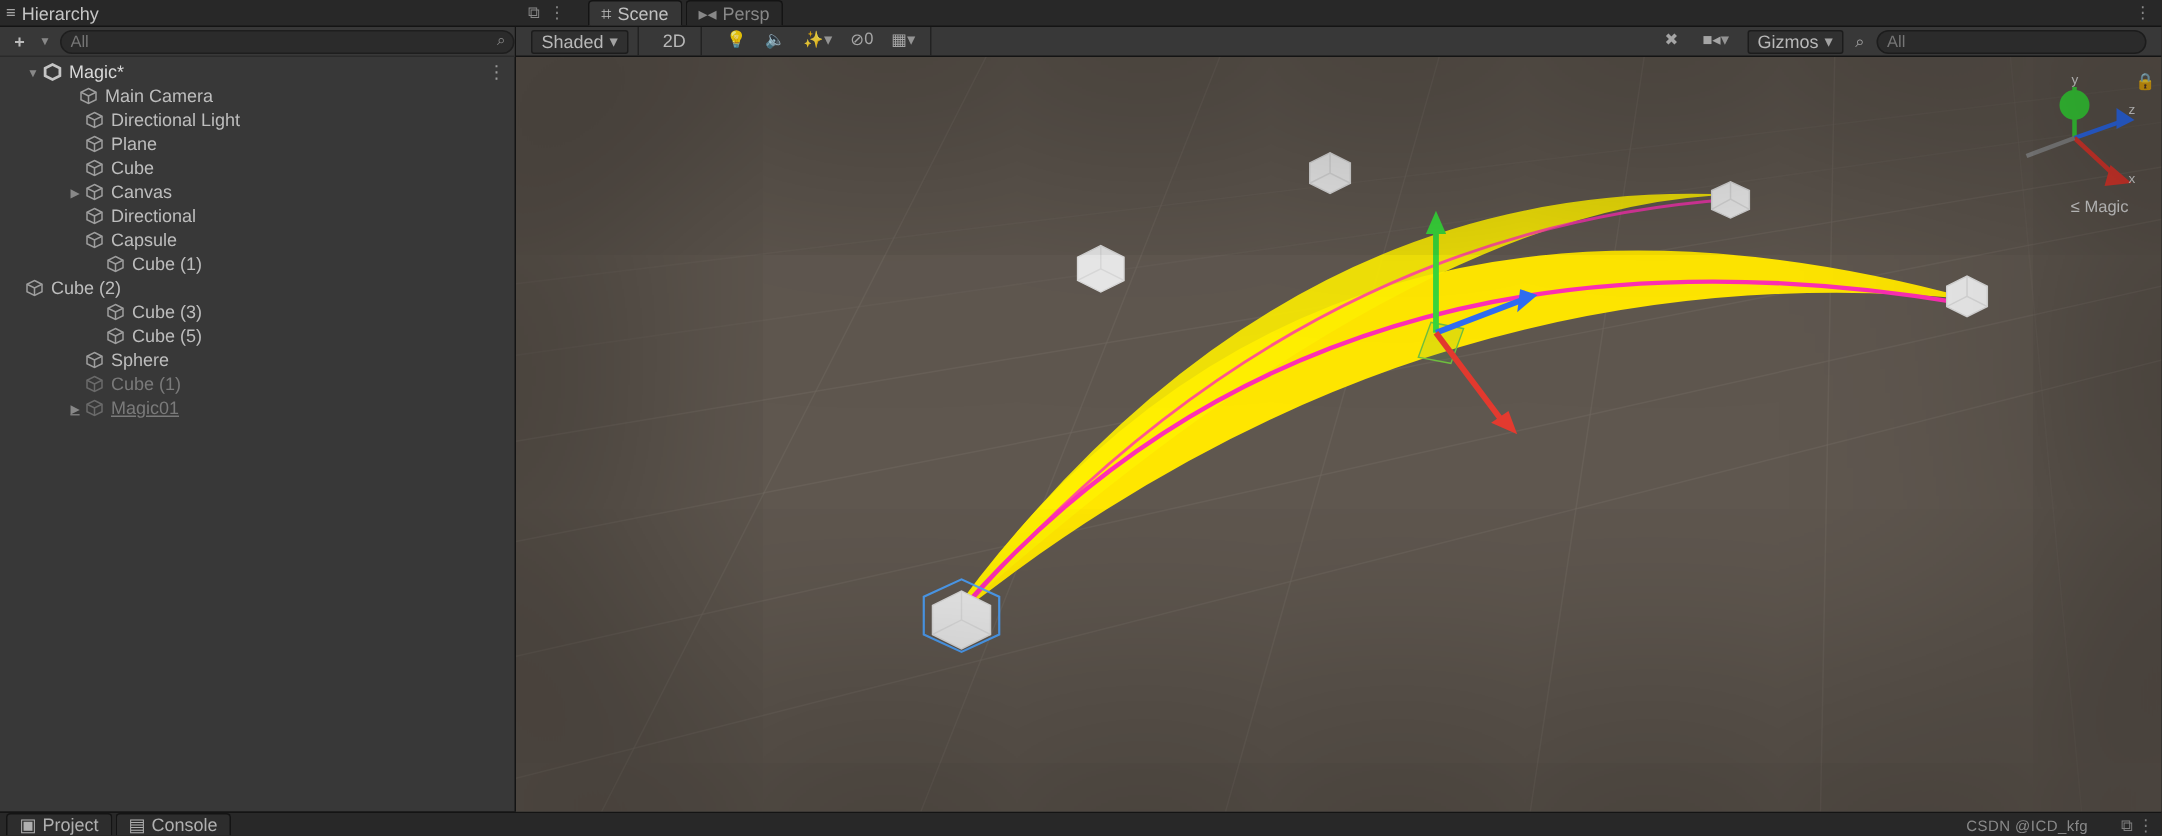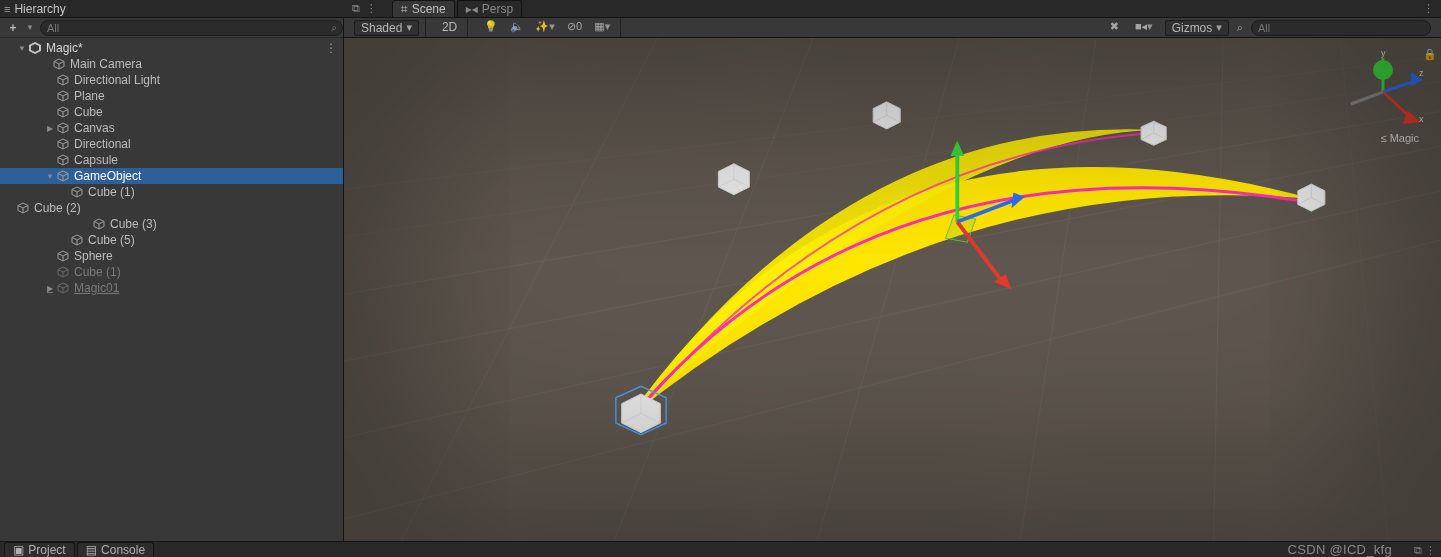--- a/index.html
+++ b/index.html
@@ -57,21 +57,21 @@
 
   
   .orient { position:absolute; top:12px; right:16px; width:84px; height:84px; }
   .orient svg { width:100%; height:100%;}
   .orient-label { position:absolute; right:22px; top:94px; color:#ddd; font-size:11px;}
   .lock-ico { position:absolute; right:4px; top:10px; color:#bbb; font-size:11px;}
 
   
   .bottom-row { height:16px; background:#282828; border-top:1px solid #141414; display:flex; align-items:flex-end; padding-left:4px; gap:2px;}
   .bottom-row .tab { display:flex; align-items:center; gap:4px; height:15px; padding:0 8px; background:#2d2d2d; border:1px solid #141414; border-bottom:none; border-radius:3px 3px 0 0; color:#b0b0b0;}
-  .bottom-row .watermark { margin-left:auto; padding-right:10px; color:#8a8a8a; font-size:13px; letter-spacing:.3px;margin-top:21px;}
+  .bottom-row .watermark { margin-left:auto; padding-right:10px; color:#8a8a8a; font-size:10px; letter-spacing:.3px;margin-top:21px;}
   .bottom-row .watermark .slim { font-weight:300;}
   .bottom-row .rdock { margin-left:10px; color:#7d7d7d; font-size:11px; padding-right:6px;}
 </style>
 </head>
 <body>
 <div class="root">
 
   <div class="title-row">
     <div class="hier-title">
       <span class="burger">≡</span>
@@ -188,31 +188,20 @@
             <span class="arrow"></span>
             <span class="icon">
               <svg viewBox="0 0 12 12">
                 <polygon points="6,1 11,3.5 11,8.5 6,11 1,8.5 1,3.5" fill="none" stroke="#9e9e9e" stroke-width="1"></polygon>
                 <polyline points="1,3.5 6,6 11,3.5" fill="none" stroke="#9e9e9e"></polyline>
                 <line x1="6" y1="6" x2="6" y2="11" stroke="#9e9e9e"></line>
               </svg>
             </span>
             <span>Capsule</span>
           </div>
-          <div class="tree-row selected" style="padding-left: 44px;">
-            <span class="arrow down"></span>
-            <span class="icon">
-              <svg viewBox="0 0 12 12">
-                <polygon points="6,1 11,3.5 11,8.5 6,11 1,8.5 1,3.5" fill="none" stroke="#9e9e9e" stroke-width="1"></polygon>
-                <polyline points="1,3.5 6,6 11,3.5" fill="none" stroke="#9e9e9e"></polyline>
-                <line x1="6" y1="6" x2="6" y2="11" stroke="#9e9e9e"></line>
-              </svg>
-            </span>
-            <span>GameObject</span>
-          </div>
           <div class="tree-row" style="padding-left: 58px;">
             <span class="arrow"></span>
             <span class="icon">
               <svg viewBox="0 0 12 12">
                 <polygon points="6,1 11,3.5 11,8.5 6,11 1,8.5 1,3.5" fill="none" stroke="#9e9e9e" stroke-width="1"></polygon>
                 <polyline points="1,3.5 6,6 11,3.5" fill="none" stroke="#9e9e9e"></polyline>
                 <line x1="6" y1="6" x2="6" y2="11" stroke="#9e9e9e"></line>
               </svg>
             </span>
             <span>Cube (1)</span>
@@ -221,21 +210,21 @@
             <span class="arrow"></span>
             <span class="icon">
               <svg viewBox="0 0 12 12">
                 <polygon points="6,1 11,3.5 11,8.5 6,11 1,8.5 1,3.5" fill="none" stroke="#9e9e9e" stroke-width="1"></polygon>
                 <polyline points="1,3.5 6,6 11,3.5" fill="none" stroke="#9e9e9e"></polyline>
                 <line x1="6" y1="6" x2="6" y2="11" stroke="#9e9e9e"></line>
               </svg>
             </span>
             <span>Cube (2)</span>
           </div>
-          <div class="tree-row" style="padding-left: 80px;">
+          <div class="tree-row" style="padding-left: 58px;">
             <span class="arrow"></span>
             <span class="icon">
               <svg viewBox="0 0 12 12">
                 <polygon points="6,1 11,3.5 11,8.5 6,11 1,8.5 1,3.5" fill="none" stroke="#9e9e9e" stroke-width="1"></polygon>
                 <polyline points="1,3.5 6,6 11,3.5" fill="none" stroke="#9e9e9e"></polyline>
                 <line x1="6" y1="6" x2="6" y2="11" stroke="#9e9e9e"></line>
               </svg>
             </span>
             <span>Cube (3)</span>
           </div>

